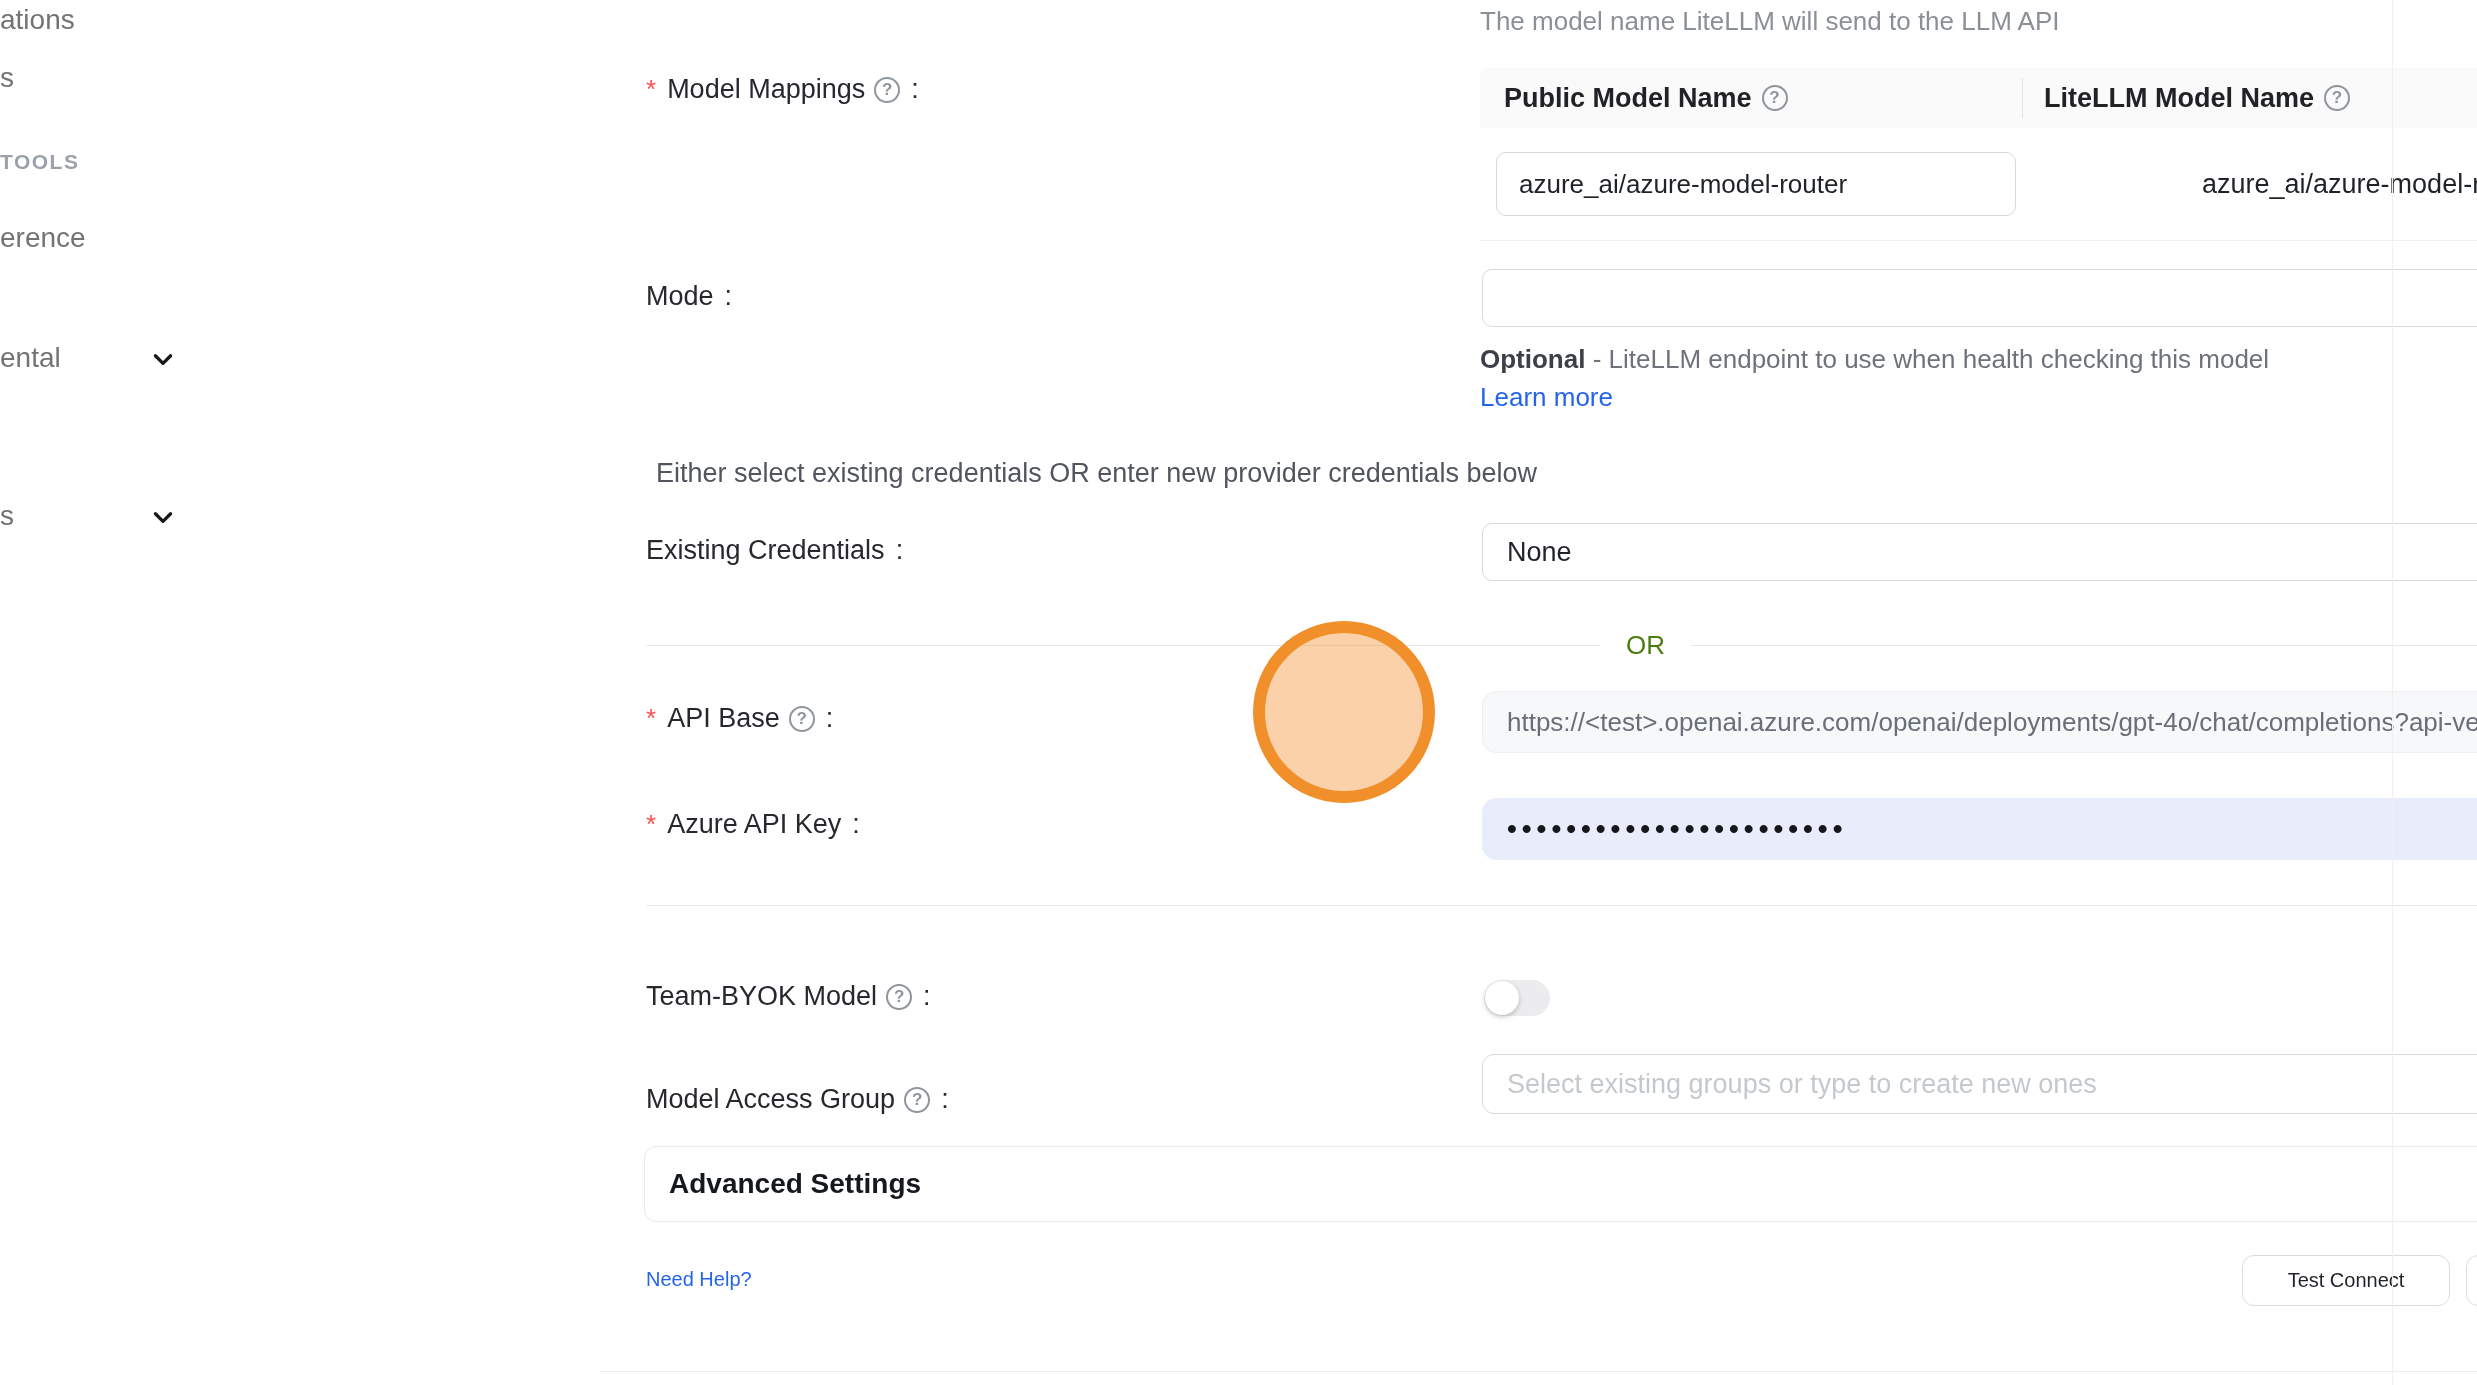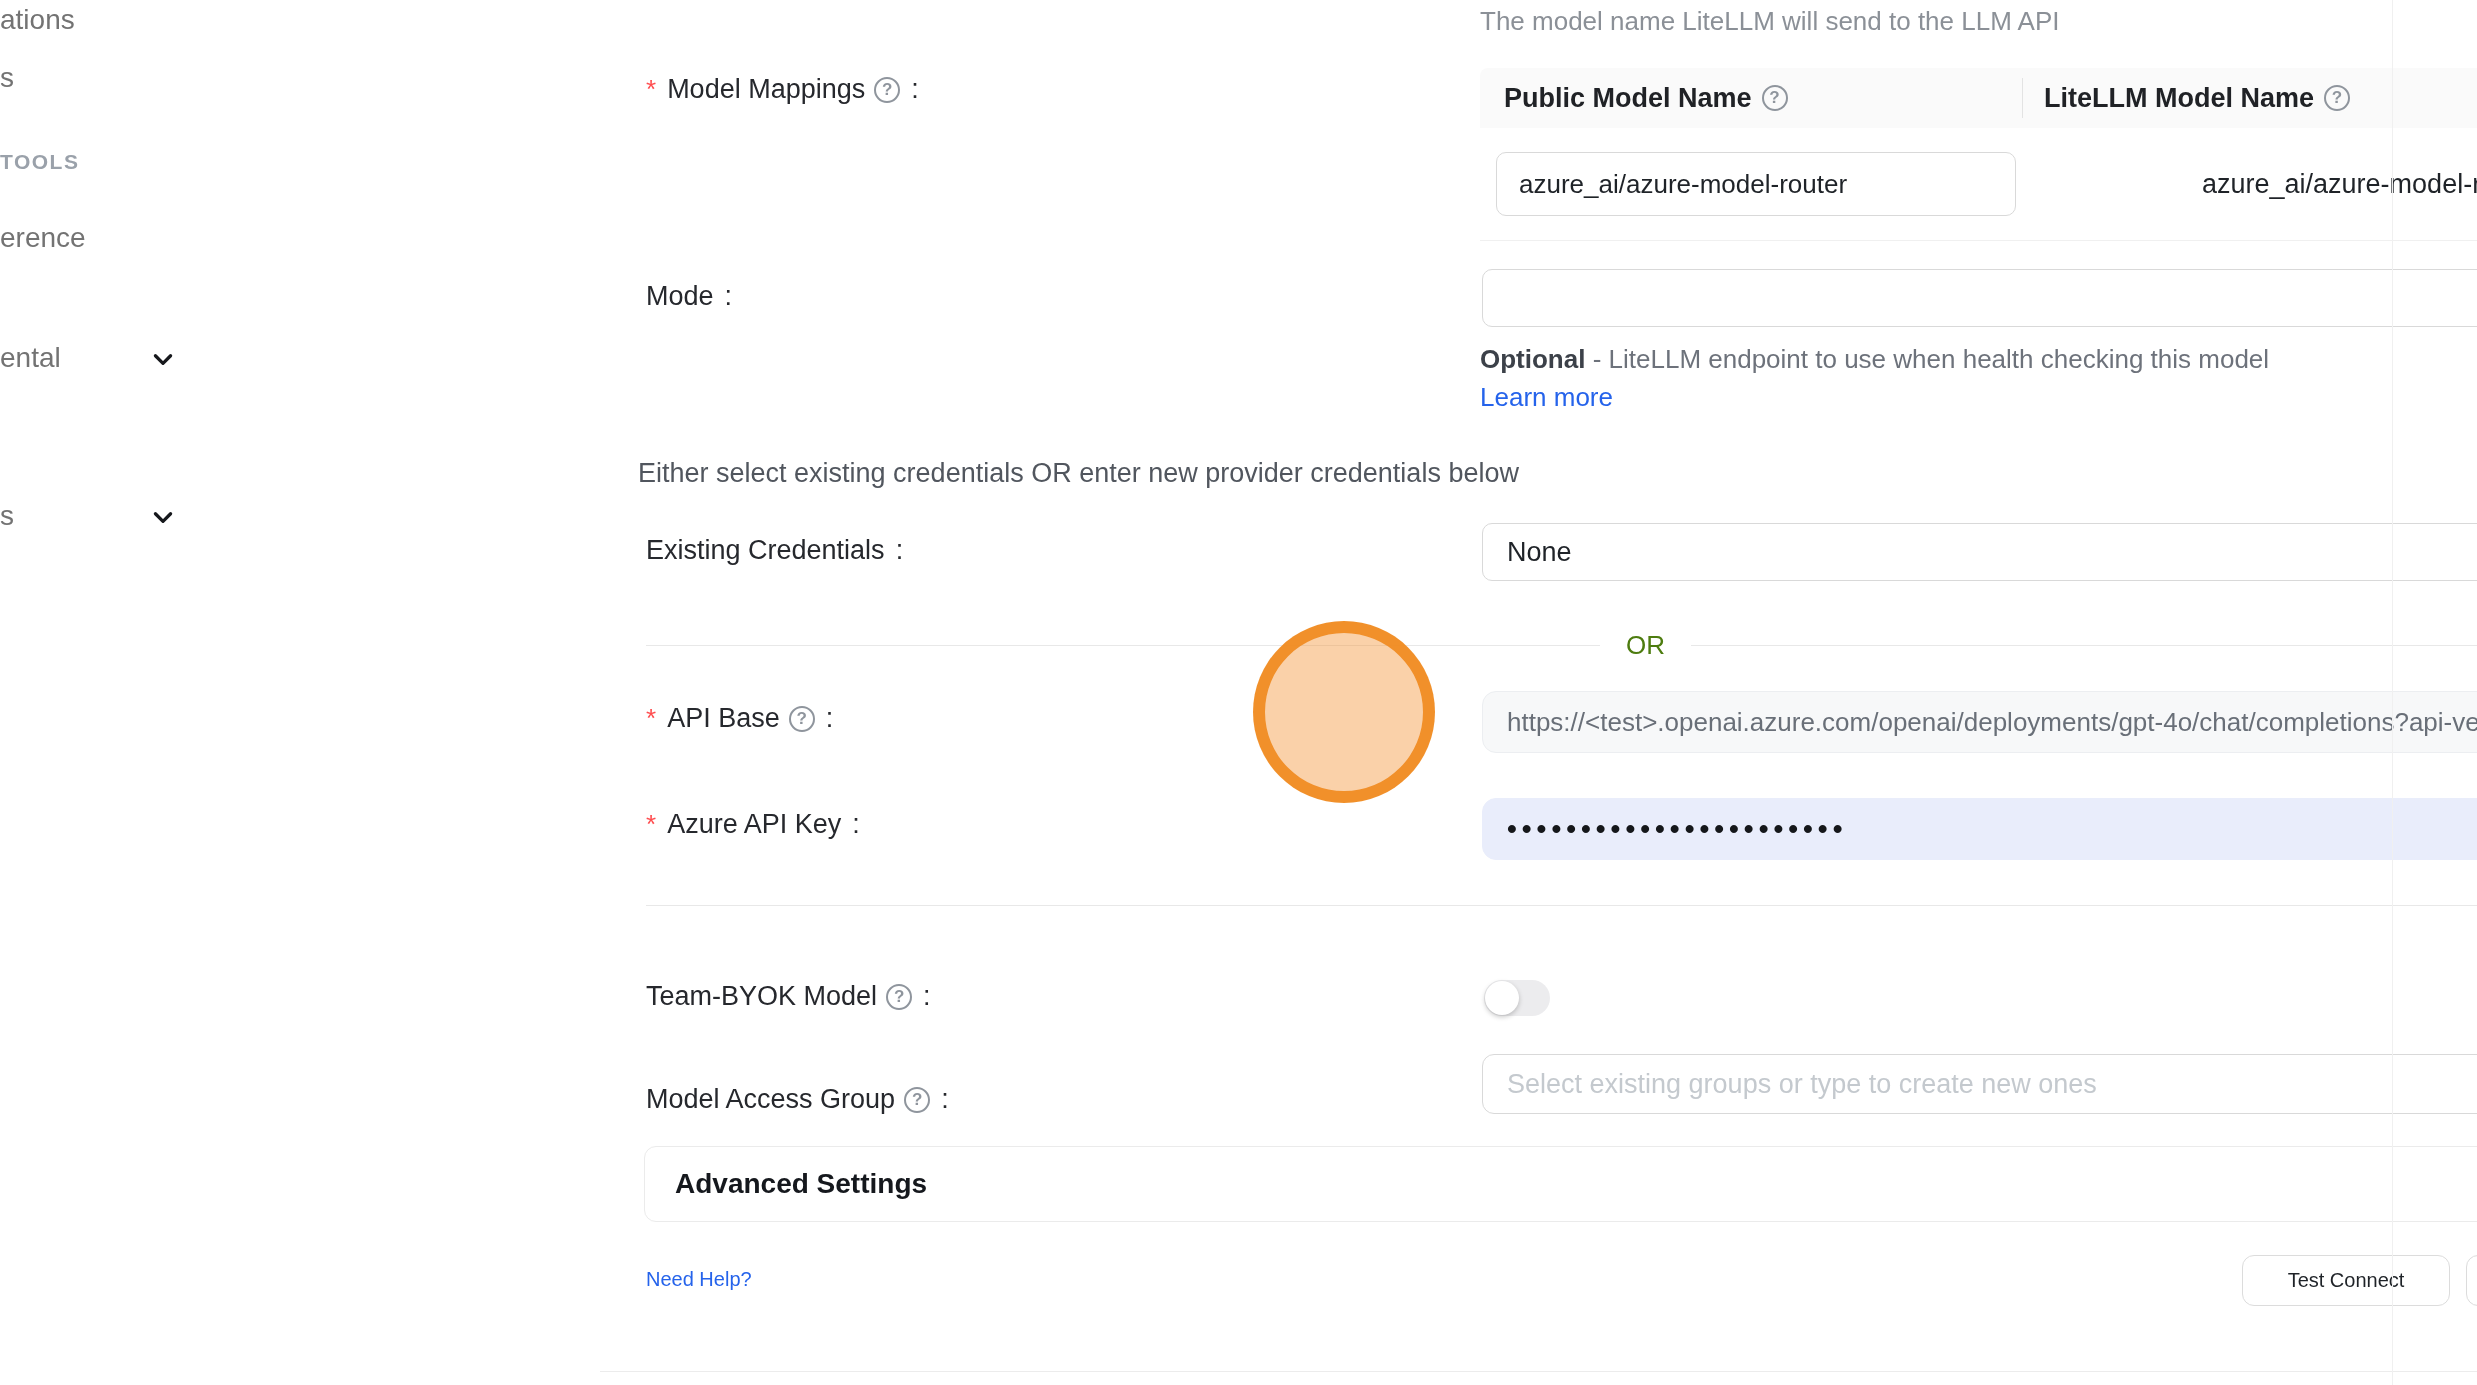--- a/index.html
+++ b/index.html
@@ -39,37 +39,37 @@
   .map-value{margin-left:28px;font-size:27px;color:#1f2328;}
 
   
   .select{position:absolute;left:1182px;width:1163px;height:58px;border:1px solid #d9d9d9;border-radius:10px;background:#fff;box-sizing:border-box;display:flex;align-items:center;padding:0 24px;font-size:27px;color:#1f2328;}
   .select .placeholder{color:#c4c9ce;}
 
   .hint{position:absolute;left:1180px;top:340px;width:832px;font-size:26px;line-height:38px;color:#6d727b;}
   .hint b{color:#3c4149;font-weight:700;}
   .hint a{color:#2563eb;text-decoration:none;}
 
-  .either-text{position:absolute;left:338px;top:458px;font-size:27px;color:#51565e;}
+  .either-text{position:absolute;left:356px;top:458px;font-size:27px;color:#51565e;}
 
   .divider{position:absolute;left:346px;width:1999px;display:flex;align-items:center;}
   .divider .line{flex:1;border-top:1px solid #e8e8e8;}
   .div-label{padding:0 26px;white-space:nowrap;}
   .or-label{font-size:26px;color:#4d7c0f;}
   .add-label{font-size:29px;color:#3f4754;}
 
   .text-input{position:absolute;left:1182px;width:1163px;height:62px;box-sizing:border-box;border-radius:14px;display:flex;align-items:center;padding:0 24px;font-size:26px;}
   .api-base{background:#f7f8f9;border:1px solid #eceef1;color:#696f78;white-space:nowrap;overflow:hidden;}
   .api-key{background:#e9edfb;border:1px solid #e9edfb;color:#15171a;font-size:28px;letter-spacing:5px;font-weight:700;}
 
   .toggle{position:absolute;left:1184px;top:980px;width:66px;height:36px;border-radius:18px;background:#ececee;cursor:pointer;}
   .toggle .knob{position:absolute;left:1px;top:1px;width:34px;height:34px;border-radius:50%;background:#fff;box-shadow:0 2px 5px rgba(0,0,0,0.22);}
 
   .adv-card{position:absolute;left:344px;top:1146px;width:2001px;height:76px;border:1px solid #ebebeb;border-radius:12px;box-sizing:border-box;display:flex;align-items:center;background:#fff;cursor:pointer;}
-  .adv-title{font-size:28px;font-weight:700;color:#15181d;margin-left:30px;}
+  .adv-title{font-size:28px;font-weight:700;color:#15181d;margin-left:24px;}
 
   .need-help{position:absolute;left:346px;top:1268px;font-size:20px;color:#2563eb;cursor:pointer;}
 
   .btn{position:absolute;top:1255px;height:51px;border:1px solid #dcdcdc;border-radius:12px;background:#fff;font-size:20px;color:#1f2328;display:flex;align-items:center;justify-content:center;box-sizing:border-box;cursor:pointer;font-family:"Liberation Sans",sans-serif;}
   .btn-test{left:1942px;width:208px;}
   .btn-add{left:2166px;width:179px;}
 
   .click-circle{position:absolute;left:1253px;top:621px;width:182px;height:182px;border-radius:50%;border:12px solid rgba(240,138,31,0.92);background:rgba(243,146,51,0.42);box-sizing:border-box;z-index:50;pointer-events:none;}
 </style>
 </head>

